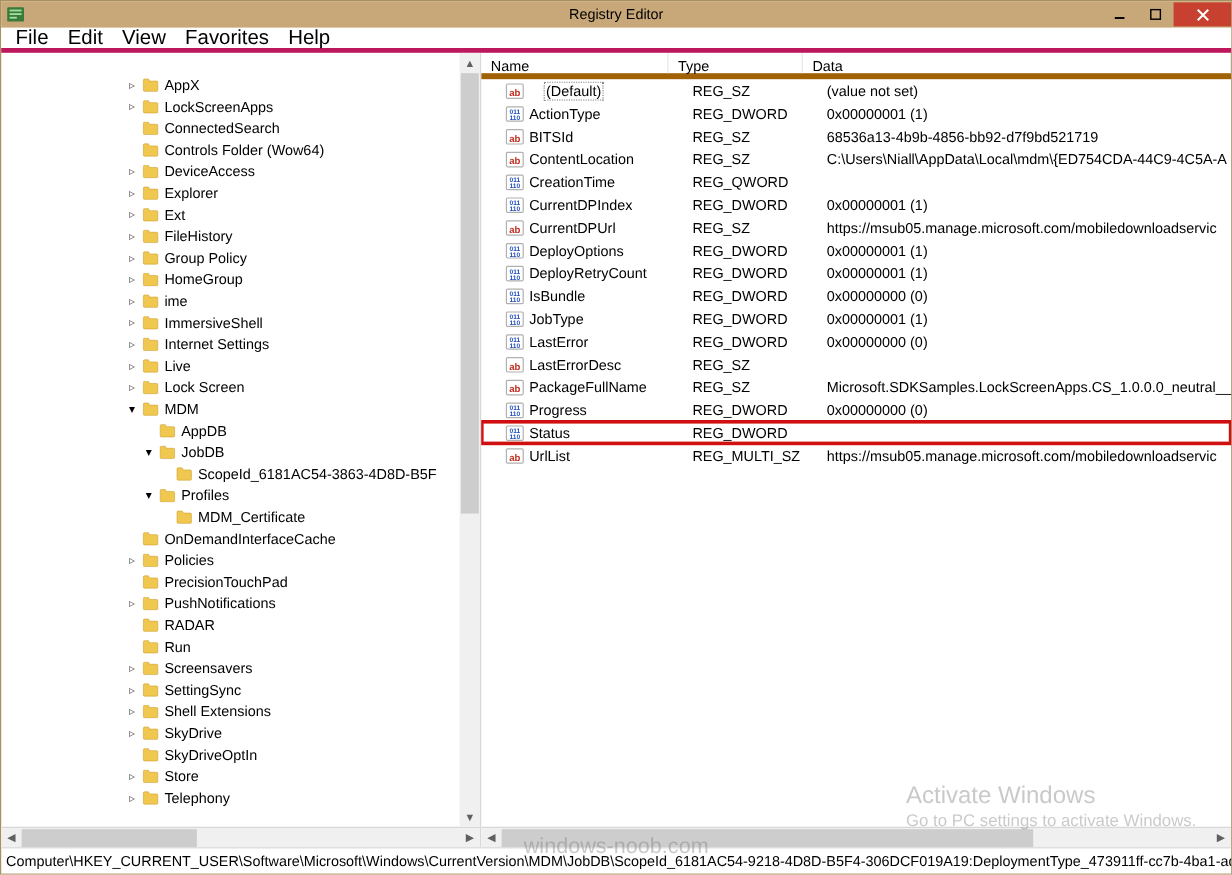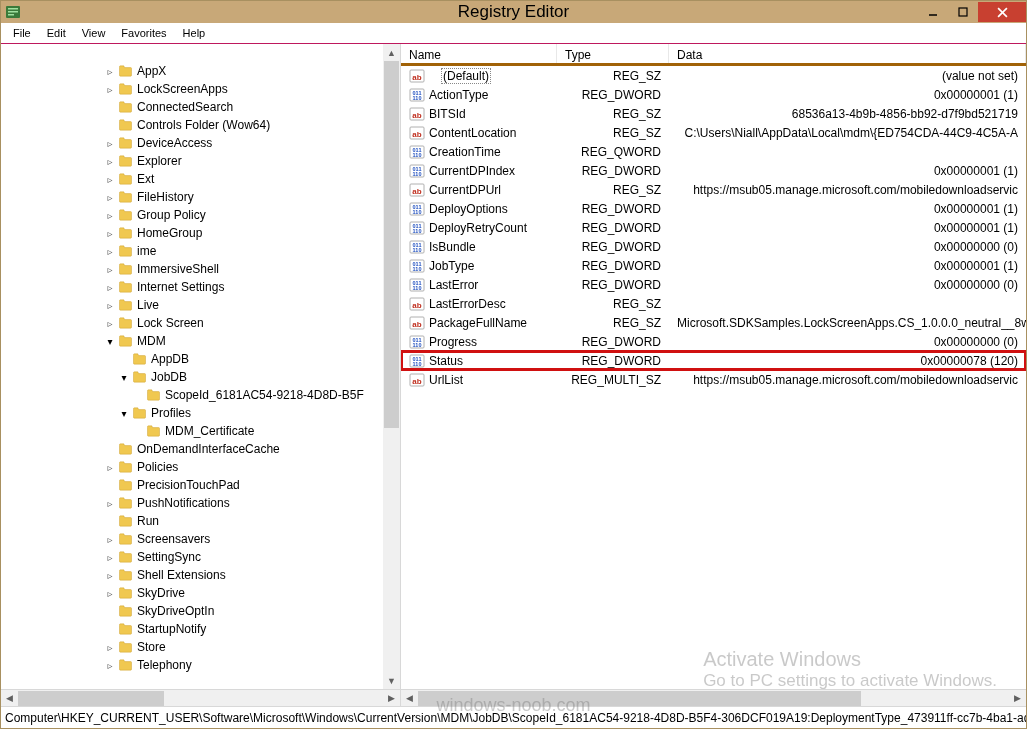--- a/index.html
+++ b/index.html
@@ -29,44 +29,44 @@
 }
 .app-icon {
   width: 16px; height: 16px;
   margin-left: 4px;
 }
 .title-text {
   position: absolute;
   left: 50%;
   transform: translateX(-50%);
   color: #000;
-  font-size: 17px;
+  font-size: 12px;
 }
 .window-controls {
   margin-left: auto;
   display: flex;
 }
 .win-btn {
   width: 30px;
   height: 20px;
   display: flex;
   align-items: center;
   justify-content: center;
   font-size: 11px;
   color: #000;
 }
 .win-btn.close { background: #c84030; color: #fff; width: 48px; }
 .menubar {
   height: 21px;
   background: #fff;
-  border-bottom: 1px solid #be185d;
+  border-bottom: 4px solid #be185d;
   display: flex;
   align-items: center;
   padding-left: 4px;
-  font-size: 11px;
+  font-size: 17px;
 }
 .menu-item { padding: 2px 8px; }
 .content {
   flex: 1;
   display: flex;
   overflow: hidden;
 }
 .left-pane {
   width: 400px;
   border-right: 1px solid #d8d8d8;
@@ -137,21 +137,21 @@
 .vscroll .vthumb { position: absolute; top: 0; left: 1px; right: 1px; height: 60%; background: #cdcdcd; }
 .right-pane {
   flex: 1;
   display: flex;
   flex-direction: column;
   overflow: hidden;
 }
 .list-header {
   display: flex;
   height: 22px;
-  border-bottom: 3px solid #a16207;
+  border-bottom: 5px solid #a16207;
   background: #fff;
   font-size: 12px;
 }
 .list-header .col {
   padding: 4px 8px;
   border-right: 1px solid #e8e8e8;
 }
 .col-name { width: 156px; }
 .col-type { width: 112px; }
 .col-data { flex: 1; }
@@ -160,21 +160,21 @@
   overflow: hidden;
   position: relative;
 }
 .list-row {
   display: flex;
   height: 19px;
   align-items: center;
   font-size: 12px;
   white-space: nowrap;
 }
-.list-row .col { padding: 0 8px; overflow: hidden; text-overflow: clip; text-align: right; }
+.list-row .col { padding: 0 20px; overflow: hidden; text-overflow: clip; }
 .val-icon {
   width: 16px; height: 16px;
   display: inline-flex; align-items: center; justify-content: center;
   margin-right: 4px;
   flex-shrink: 0;
 }
 .list-row .col-name { display: flex; align-items: center; }
 .row-highlight {
   outline: 3px solid #d01010;
   outline-offset: -2px;
@@ -195,21 +195,21 @@
   overflow: hidden;
 }
 .watermark {
   position: absolute;
   right: 30px;
   bottom: 38px;
   color: rgba(100,100,100,0.35);
   pointer-events: none;
 }
 .watermark .l1 { font-size: 20px; }
-.watermark .l2 { font-size: 17px; }
+.watermark .l2 { font-size: 14px; }
 .center-watermark {
   position: absolute;
   left: 50%;
   bottom: 13px;
   transform: translateX(-50%);
   color: rgba(120,120,120,0.4);
   font-size: 18px;
   pointer-events: none;
 }
 </style>
@@ -423,21 +423,21 @@
               </span>
               <span class="tree-label">JobDB</span>
             </div>
             <div class="tree-node" style="--indent: 126px;">
               <span class="expander"></span>
               <span class="folder-icon">
                 <svg viewBox="0 0 16 14">
                   <path d="M1 3 L1 12 Q1 13 2 13 L14 13 Q15 13 15 12 L15 4 Q15 3 14 3 L7 3 L6 1 L2 1 Q1 1 1 2 Z" fill="#f0c850" stroke="#c89820" stroke-width="0.5"></path>
                 </svg>
               </span>
-              <span class="tree-label">ScopeId_6181AC54-9218-4D8D-B5F</span>
+              <span class="tree-label">ScopeId_6181AC54-3863-4D8D-B5F</span>
             </div>
             <div class="tree-node" style="--indent: 112px;">
               <span class="expander open">▾</span>
               <span class="folder-icon">
                 <svg viewBox="0 0 16 14">
                   <path d="M1 3 L1 12 Q1 13 2 13 L14 13 Q15 13 15 12 L15 4 Q15 3 14 3 L7 3 L6 1 L2 1 Q1 1 1 2 Z" fill="#f0c850" stroke="#c89820" stroke-width="0.5"></path>
                 </svg>
               </span>
               <span class="tree-label">Profiles</span>
             </div>
@@ -486,20 +486,29 @@
               </span>
               <span class="tree-label">PushNotifications</span>
             </div>
             <div class="tree-node" style="--indent: 98px;">
               <span class="expander"></span>
               <span class="folder-icon">
                 <svg viewBox="0 0 16 14">
                   <path d="M1 3 L1 12 Q1 13 2 13 L14 13 Q15 13 15 12 L15 4 Q15 3 14 3 L7 3 L6 1 L2 1 Q1 1 1 2 Z" fill="#f0c850" stroke="#c89820" stroke-width="0.5"></path>
                 </svg>
               </span>
+              <span class="tree-label">RADAR</span>
+            </div>
+            <div class="tree-node" style="--indent: 98px;">
+              <span class="expander"></span>
+              <span class="folder-icon">
+                <svg viewBox="0 0 16 14">
+                  <path d="M1 3 L1 12 Q1 13 2 13 L14 13 Q15 13 15 12 L15 4 Q15 3 14 3 L7 3 L6 1 L2 1 Q1 1 1 2 Z" fill="#f0c850" stroke="#c89820" stroke-width="0.5"></path>
+                </svg>
+              </span>
               <span class="tree-label">Run</span>
             </div>
             <div class="tree-node" style="--indent: 98px;">
               <span class="expander">▹</span>
               <span class="folder-icon">
                 <svg viewBox="0 0 16 14">
                   <path d="M1 3 L1 12 Q1 13 2 13 L14 13 Q15 13 15 12 L15 4 Q15 3 14 3 L7 3 L6 1 L2 1 Q1 1 1 2 Z" fill="#f0c850" stroke="#c89820" stroke-width="0.5"></path>
                 </svg>
               </span>
               <span class="tree-label">Screensavers</span>
@@ -532,29 +541,20 @@
               <span class="tree-label">SkyDrive</span>
             </div>
             <div class="tree-node" style="--indent: 98px;">
               <span class="expander"></span>
               <span class="folder-icon">
                 <svg viewBox="0 0 16 14">
                   <path d="M1 3 L1 12 Q1 13 2 13 L14 13 Q15 13 15 12 L15 4 Q15 3 14 3 L7 3 L6 1 L2 1 Q1 1 1 2 Z" fill="#f0c850" stroke="#c89820" stroke-width="0.5"></path>
                 </svg>
               </span>
               <span class="tree-label">SkyDriveOptIn</span>
-            </div>
-            <div class="tree-node" style="--indent: 98px;">
-              <span class="expander"></span>
-              <span class="folder-icon">
-                <svg viewBox="0 0 16 14">
-                  <path d="M1 3 L1 12 Q1 13 2 13 L14 13 Q15 13 15 12 L15 4 Q15 3 14 3 L7 3 L6 1 L2 1 Q1 1 1 2 Z" fill="#f0c850" stroke="#c89820" stroke-width="0.5"></path>
-                </svg>
-              </span>
-              <span class="tree-label">StartupNotify</span>
             </div>
             <div class="tree-node" style="--indent: 98px;">
               <span class="expander">▹</span>
               <span class="folder-icon">
                 <svg viewBox="0 0 16 14">
                   <path d="M1 3 L1 12 Q1 13 2 13 L14 13 Q15 13 15 12 L15 4 Q15 3 14 3 L7 3 L6 1 L2 1 Q1 1 1 2 Z" fill="#f0c850" stroke="#c89820" stroke-width="0.5"></path>
                 </svg>
               </span>
               <span class="tree-label">Store</span>
             </div>
@@ -800,21 +800,20 @@
               <span class="val-icon">
                 <svg width="16" height="16" viewBox="0 0 16 16">
                   <rect x="1" y="2" width="14" height="12" rx="1" fill="#fff" stroke="#b0b0b0"></rect>
                   <text x="8" y="8" text-anchor="middle" font-size="5.5" font-weight="bold" fill="#2050c0">011</text>
                   <text x="8" y="13" text-anchor="middle" font-size="5.5" font-weight="bold" fill="#2050c0">110</text>
                 </svg>
               </span>
               <span class="name-text">Status</span>
             </div>
             <div class="col col-type">REG_DWORD</div>
-            <div class="col col-data">0x00000078 (120)</div>
           </div>
           <div class="list-row">
             <div class="col col-name">
               <span class="val-icon">
                 <svg width="16" height="16" viewBox="0 0 16 16">
                   <rect x="1" y="2" width="14" height="12" rx="1" fill="#fff" stroke="#b0b0b0"></rect>
                   <text x="8" y="12" text-anchor="middle" font-size="8" font-weight="bold" fill="#c03020">ab</text>
                 </svg>
               </span>
               <span class="name-text">UrlList</span>

